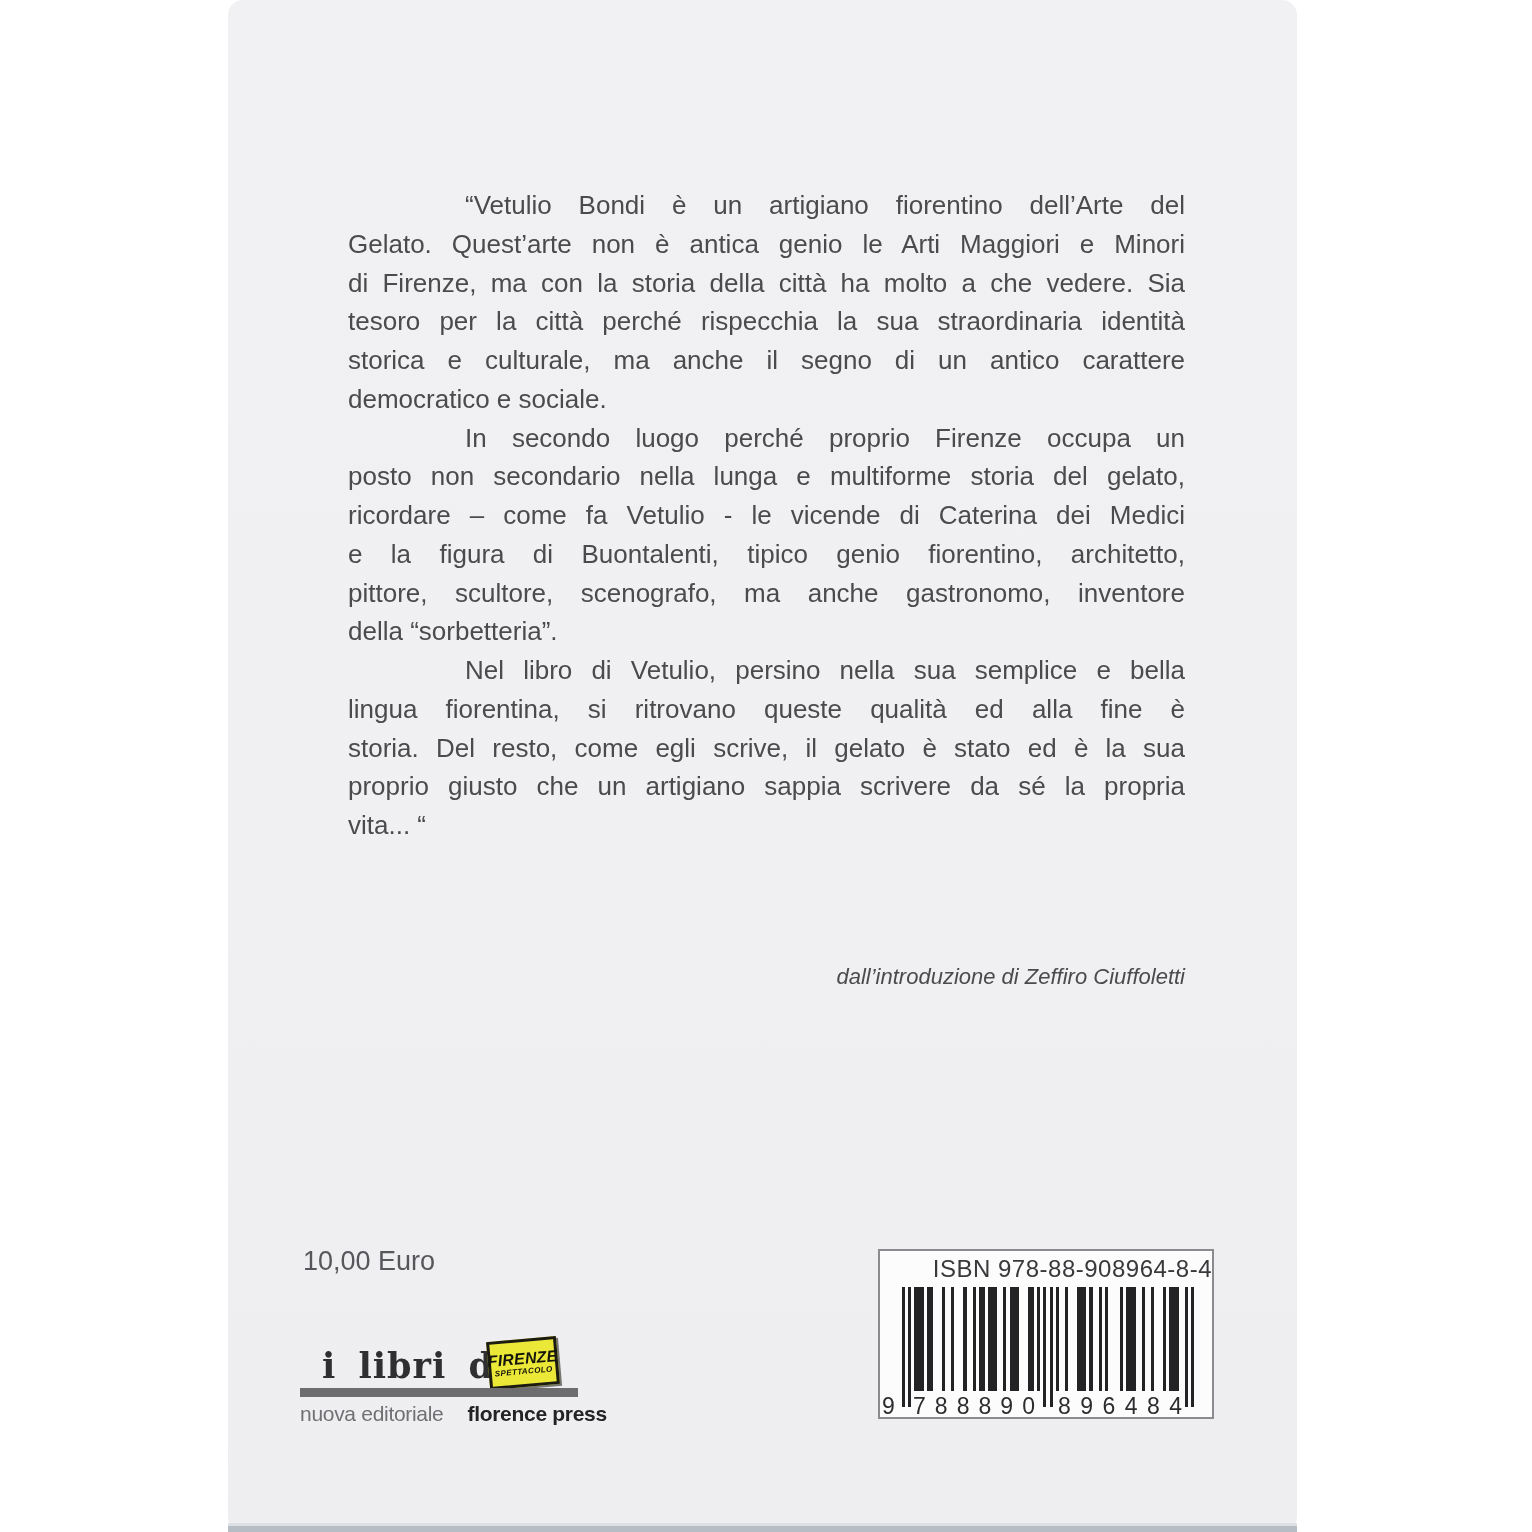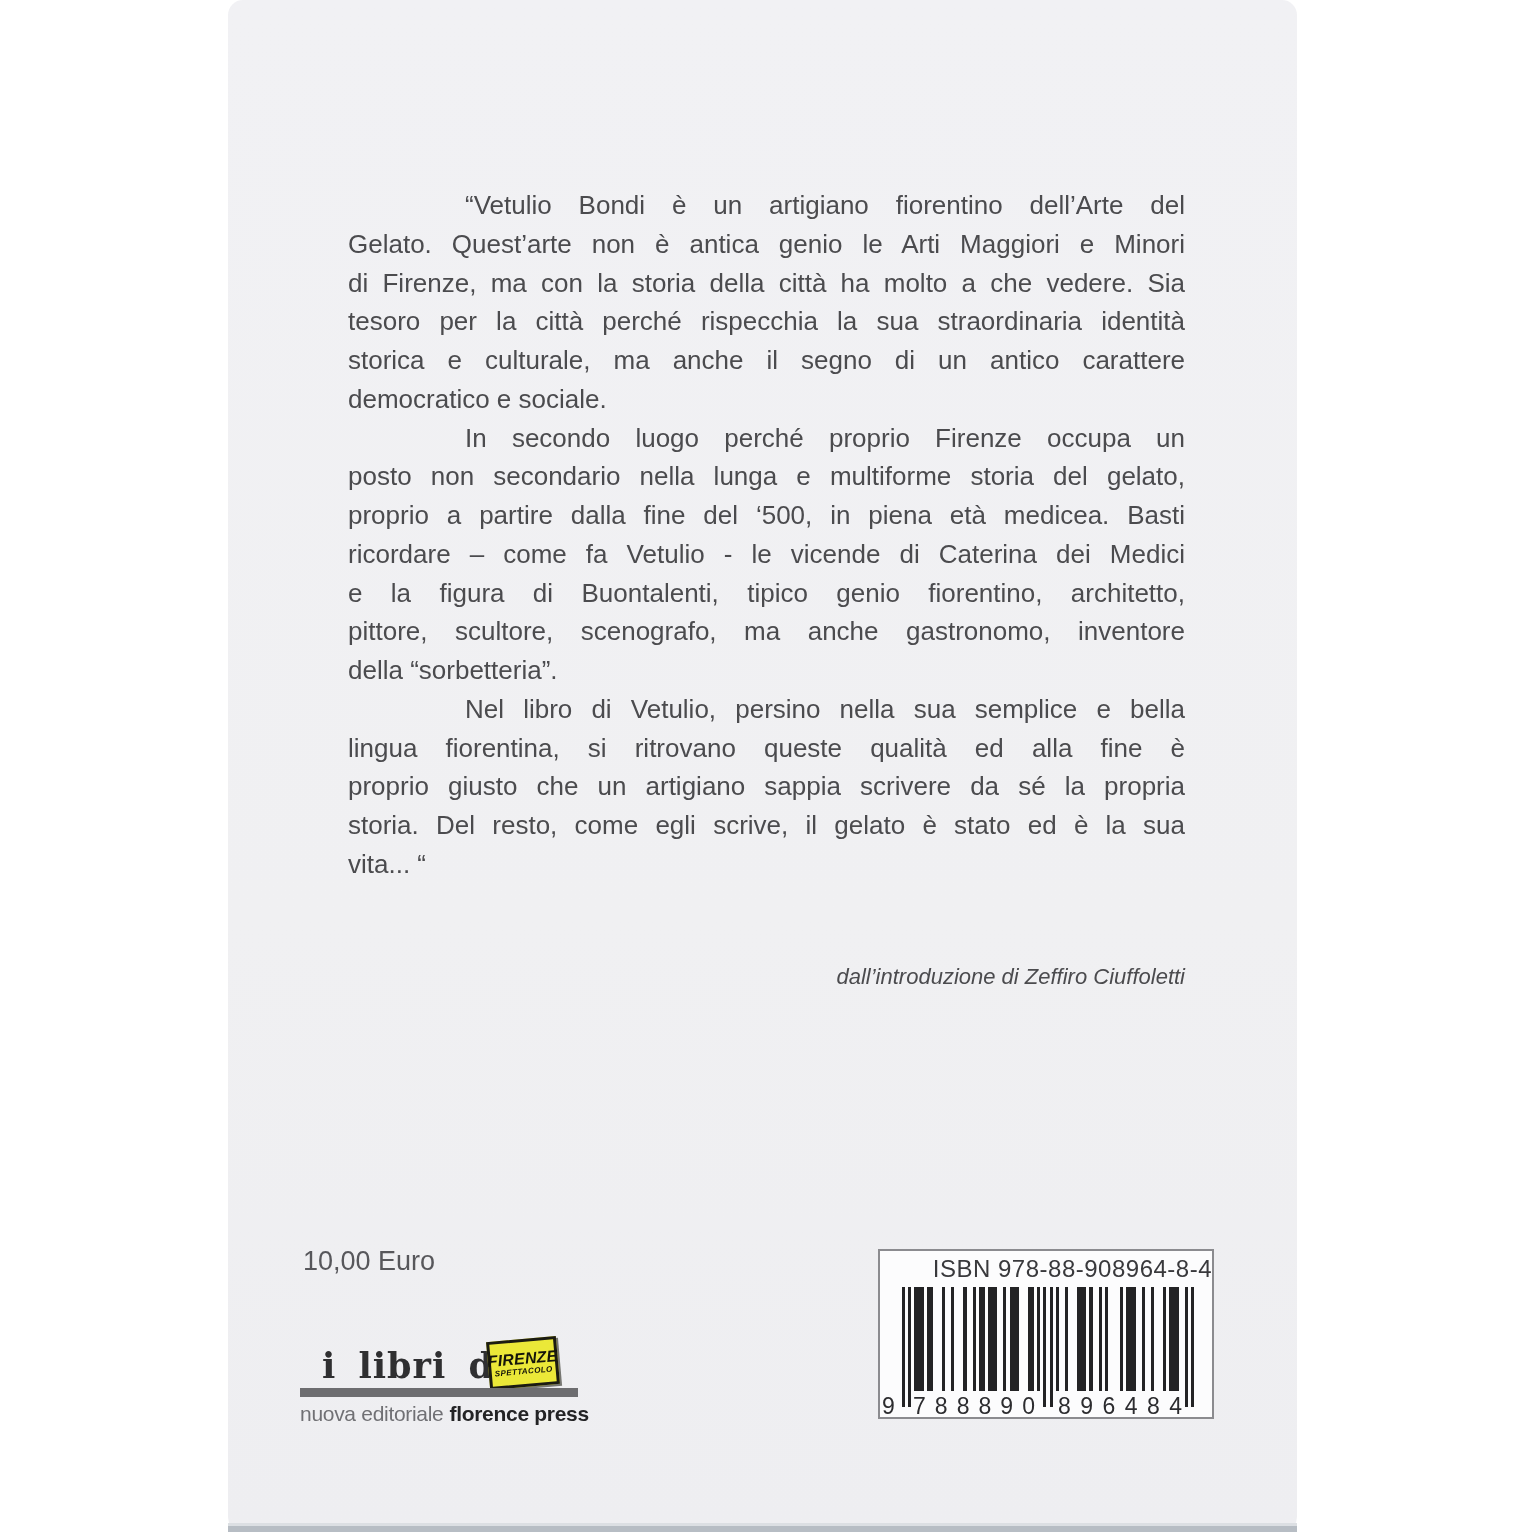--- a/index.html
+++ b/index.html
@@ -43,21 +43,21 @@
     display:flex; flex-direction:column; align-items:center; justify-content:center;
     box-shadow:2px 2px 0 rgba(20,20,10,0.55);
   }
   .badge-l1 { font-size:16px; font-weight:900; font-style:italic; color:#15150a; line-height:17px; letter-spacing:0.2px; }
   .badge-l2 { font-size:8px;  font-weight:900; font-style:italic; color:#15150a; line-height:10px; letter-spacing:0.4px; }
   .rule { position:absolute; left:0; top:50px; width:278px; height:9px; background:#6d6d70; }
   .imprint {
     position:absolute; left:0; top:63px; font-size:21px; color:#707074;
     letter-spacing:-0.3px; white-space:nowrap; line-height:26px;
   }
-  .imprint-bold { font-weight:bold; color:#232325; margin-left:6px; letter-spacing:-0.3px; }
+  .imprint-bold { font-weight:bold; color:#232325; margin-left:24px; letter-spacing:-0.3px; }
 
   
   .barcode-panel {
     position:absolute; left:650px; top:1249px; width:336px; height:170px;
     background:#fcfcfd; border:2px solid #8b8b8f; box-sizing:border-box;
   }
   .isbn { margin-top:4px; text-align:right; font-size:24px; color:#39393c; letter-spacing:0.5px; }
   .bars { position:absolute; left:22px; top:36px; width:292px; height:128px; }
   .bar  { position:absolute; top:0; background:#232325; }
   .digit {
@@ -76,29 +76,28 @@
 
     <div class="quote" id="quote-block">
         <div class="quote-line indent">“Vetulio Bondi è un artigiano fiorentino dell’Arte del</div>
         <div class="quote-line">Gelato. Quest’arte non è antica genio le Arti Maggiori e Minori</div>
         <div class="quote-line">di Firenze, ma con la storia della città ha molto a che vedere. Sia</div>
         <div class="quote-line">tesoro per la città perché rispecchia la sua straordinaria identità</div>
         <div class="quote-line">storica e culturale, ma anche il segno di un antico carattere</div>
         <div class="quote-line plast">democratico e sociale.</div>
         <div class="quote-line indent">In secondo luogo perché proprio Firenze occupa un</div>
         <div class="quote-line">posto non secondario nella lunga e multiforme storia del gelato,</div>
-        <div class="quote-line">proprio a partire dalla fine del ‘500, in piena età medicea. Basti</div>
         <div class="quote-line">ricordare – come fa Vetulio - le vicende di Caterina dei Medici</div>
         <div class="quote-line">e la figura di Buontalenti, tipico genio fiorentino, architetto,</div>
         <div class="quote-line">pittore, scultore, scenografo, ma anche gastronomo, inventore</div>
         <div class="quote-line plast">della “sorbetteria”.</div>
         <div class="quote-line indent">Nel libro di Vetulio, persino nella sua semplice e bella</div>
         <div class="quote-line">lingua fiorentina, si ritrovano queste qualità ed alla fine è</div>
+        <div class="quote-line">storia. Del resto, come egli scrive, il gelato è stato ed è la sua</div>
         <div class="quote-line">proprio giusto che un artigiano sappia scrivere da sé la propria</div>
-        <div class="quote-line">storia. Del resto, come egli scrive, il gelato è stato ed è la sua</div>
         <div class="quote-line plast">vita... “</div>
       </div>
 
     <div class="attribution">dall’introduzione di Zeffiro Ciuffoletti</div>
 
     <div class="price">10,00 Euro</div>
 
     <div class="logo">
       <div class="series">i libri di</div>
       <div class="badge">

